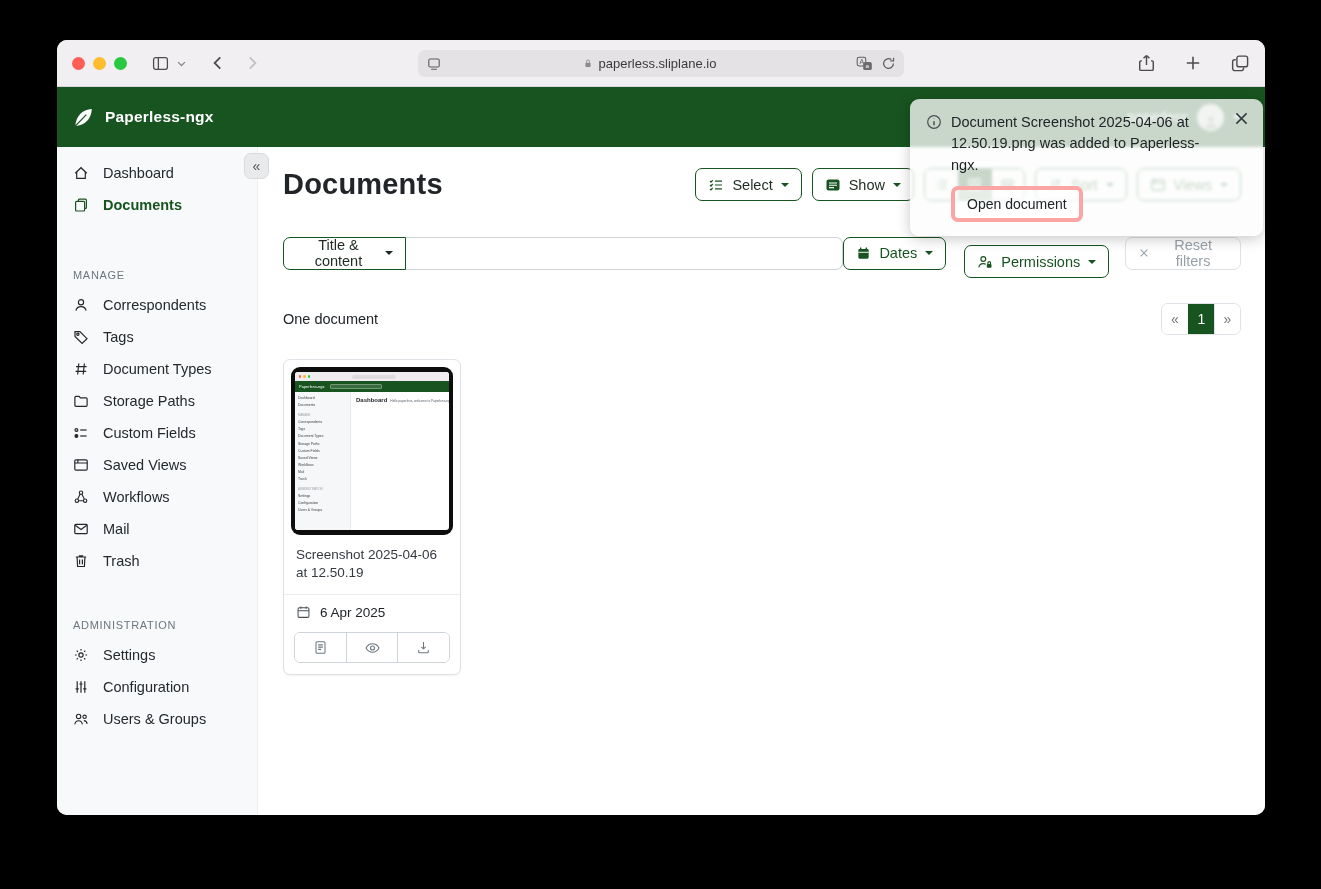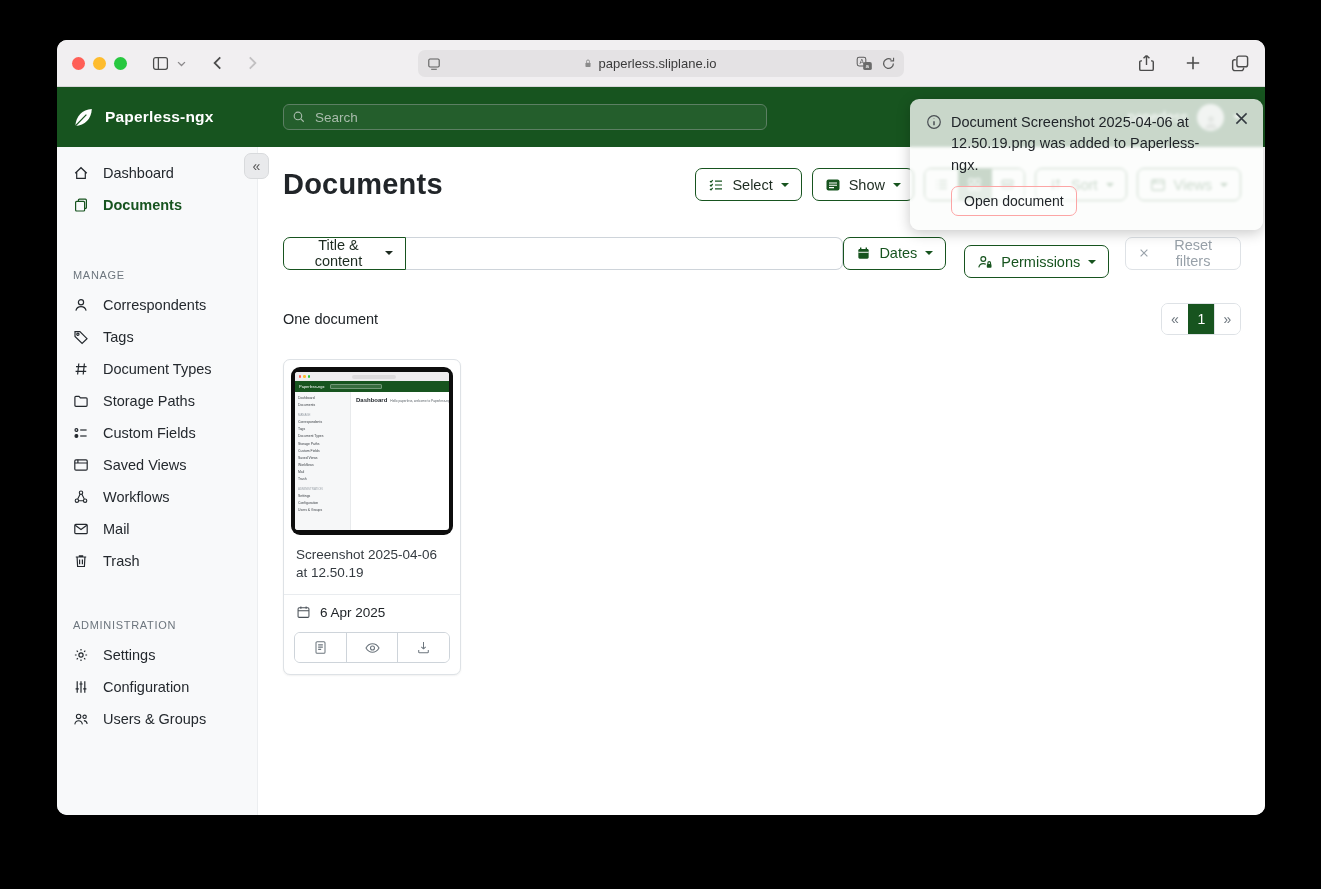--- a/index.html
+++ b/index.html
@@ -142,21 +142,21 @@
     background:rgba(251,252,251,.78); border-radius:9px;
     box-shadow:0 3px 14px rgba(0,0,0,.22); padding:13px 16px 14px;
     backdrop-filter:blur(1.5px);
   }
   .toastrow { display:flex; gap:9px; }
   .toast .ticon { flex:none; margin-top:2px; color:#4a4f54; }
   .toastmsg { font-size:14.5px; color:#212529; line-height:1.47; padding-right:26px; }
   .toastclose { position:absolute; top:9px; right:11px; color:#343a40; background:transparent; border:none; padding:2px; }
   .openbtn {
     margin:10px 0 0 25px; padding:6px 12px; font-size:14px; font-family:inherit;
-    border:1px solid #fca5a5; border-radius:7px; background:rgba(255,255,255,.55); color:#212529;
+    border:4px solid #fca5a5; border-radius:7px; background:rgba(255,255,255,.55); color:#212529;
   }
 </style>
 </head>
 <body>
 
 <div class="window">
 
   <div class="btoolbar">
     <div class="lights">
       <span class="light red"></span>
@@ -241,29 +241,20 @@
 
   <div class="appheader">
     <div class="brand">
       <span>
         <svg width="23" height="23" viewBox="0 0 16 16">
             <path d="M2.3 13.9C2.8 7 7 2.6 13.8 2.1 13.4 9.2 9 13.4 2.3 13.9Z" fill="#fff"></path>
             <path d="M2.3 13.9 10 6" stroke="#17541f" stroke-width=".8"></path>
           </svg>
       </span>
       <span class="brandname">Paperless-ngx</span>
-    </div>
-    <div class="hsearch">
-      <span>
-        <svg width="14" height="14" viewBox="0 0 16 16" fill="none" stroke="currentColor" stroke-width="1.3">
-            <circle cx="6.8" cy="6.8" r="4.3"></circle>
-            <path d="m10.1 10.1 3.3 3.3"></path>
-          </svg>
-      </span>
-      <input type="text" value="" placeholder="Search" style="">
     </div>
     <div class="huser">
       <span>paperless</span>
       <span class="avatar">
         <svg width="20" height="18" viewBox="0 0 16 16" fill="#8f9990">
             <circle cx="8" cy="5.4" r="2.6"></circle>
             <path d="M2.6 14c.6-3 2.8-4.6 5.4-4.6s4.8 1.6 5.4 4.6Z"></path>
           </svg>
       </span>
       <span class="caret"></span>

